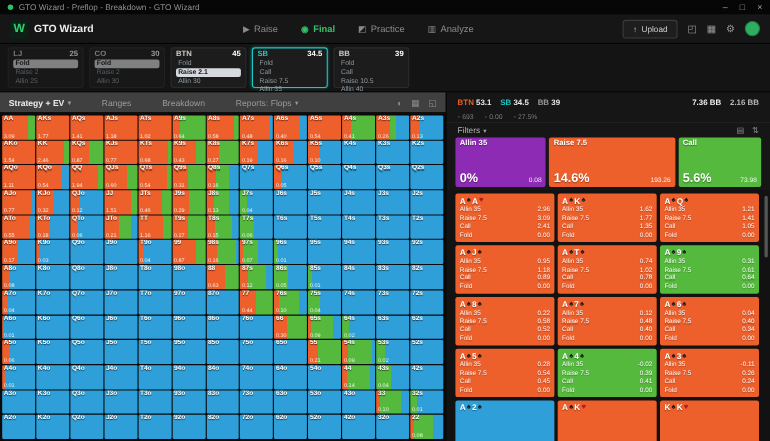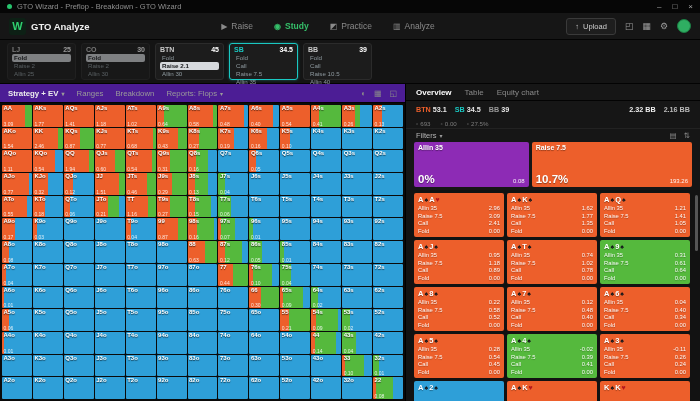--- a/index.html
+++ b/index.html
@@ -38,22 +38,22 @@
   .posbox.dim{opacity:.55;}
   .posbox.active{border-color:#1ac8c2;box-shadow:0 0 3px rgba(26,200,194,.45);}
   .pb-head{display:flex;justify-content:space-between;font-size:7px;font-weight:700;color:#c9c9c9;margin-bottom:1px;}
   .posbox.active .pb-pos{color:#1ac8c2;}
   .pb-stack{color:#fff;}
   .pb-line{line-height:1.3;padding:0 2px;border-radius:2px;}
   .pb-line.hl{background:#d6d9dd;color:#15171a;font-weight:700;}
   
   .content{display:flex;height:317px;}
   .left{width:406px;background:#101010;display:flex;flex-direction:column;border-right:1px solid #000;}
-  .left-toolbar{height:19px;display:flex;align-items:center;gap:12px;padding:0 8px;font-size:7.8px;
-    color:#9a9a9a;background:#4c1d95;border-bottom:1px solid #030303;}
+  .left-toolbar{height:19px;display:flex;align-items:center;gap:28px;padding:0 8px;font-size:7.8px;
+    color:#9a9a9a;background:#404040;border-bottom:1px solid #030303;}
   .lt-item{display:flex;gap:3px;align-items:center;cursor:pointer;}
   .lt-strong{color:#ececec;font-weight:700;}
   .lt-icons{margin-left:auto;display:flex;gap:8px;font-size:8px;color:#8a8a8a;}
   .chev{font-size:6px;color:#9a9a9a;}
   .grid{flex:1;display:grid;grid-template-columns:repeat(13,1fr);grid-auto-rows:1fr;gap:1px;
     padding:2px;background:#0a0a0a;}
   .cell{position:relative;border-radius:1px;overflow:hidden;cursor:pointer;}
   .cell .h{position:absolute;top:0;left:1.5px;font-size:6px;font-weight:700;color:#fff;
     text-shadow:0 1px 1px rgba(0,0,0,.65);}
   .cell .e{position:absolute;bottom:0;left:1.5px;font-size:5px;color:rgba(255,255,255,.85);}
@@ -103,29 +103,29 @@
   <span>GTO Wizard - Preflop - Breakdown - GTO Wizard</span>
   <span class="tb-controls" id="tb-controls">
       <span>–</span>
       <span>□</span>
       <span>×</span>
     </span>
 </div>
 
 <div class="appbar">
   <div class="logo">W</div>
-  <div class="brand">GTO Analyze</div>
+  <div class="brand">GTO Wizard</div>
   <div class="app-tabs" id="app-tabs">
       <div class="app-tab">
         <span class="tab-ic">▶</span>
         <span>Raise</span>
       </div>
       <div class="app-tab active">
         <span class="tab-ic">◉</span>
-        <span>Study</span>
+        <span>Final</span>
       </div>
       <div class="app-tab">
         <span class="tab-ic">◩</span>
         <span>Practice</span>
       </div>
       <div class="app-tab">
         <span class="tab-ic">▥</span>
         <span>Analyze</span>
       </div>
     </div>
@@ -797,43 +797,38 @@
           <span class="h">32o</span>
         </div>
         <div class="cell" style="background: linear-gradient(90deg, rgb(237, 95, 43) 0%, rgb(237, 95, 43) 10%, rgb(85, 185, 61) 10%, rgb(85, 185, 61) 68%, rgb(46, 159, 216) 68%, rgb(46, 159, 216) 100%);">
           <span class="h">22</span>
           <span class="e">0.08</span>
         </div>
       </div>
   </div>
 
   <div class="right">
-    <div class="r-tabs" id="r-tabs">
-        <div class="r-tab active">Overview</div>
-        <div class="r-tab">Table</div>
-        <div class="r-tab">Equity chart</div>
-      </div>
 
     <div class="r-stats">
       <span id="players" style="display:flex;gap:8px;">
           <div class="pl">
             <b style="color:#ed5f2b">BTN</b>
             <span class="st">53.1</span>
           </div>
           <div class="pl">
             <b style="color:#1ac8c2">SB</b>
             <span class="st">34.5</span>
           </div>
           <div class="pl">
             <b style="color:#9a9a9a">BB</b>
             <span class="st">39</span>
           </div>
         </span>
       <span class="pot">
-        <span><span class="v">2.32 BB</span></span>
+        <span><span class="v">7.36 BB</span></span>
         <span><span class="v" style="color:#b9b9b9;">2.16 BB</span></span>
       </span>
     </div>
 
     <div class="r-mini" id="mini-stats">
         <div class="mini">
           <span>◦</span>
           <span>693</span>
         </div>
         <div class="mini">
@@ -856,22 +851,27 @@
     </div>
 
     <div class="action-boxes" id="action-boxes">
         <div class="abox" style="background: rgb(141, 43, 181);">
           <div class="a-name">Allin 35</div>
           <div class="a-pct">0%</div>
           <div class="a-combos">0.08</div>
         </div>
         <div class="abox" style="background: rgb(237, 95, 43);">
           <div class="a-name">Raise 7.5</div>
-          <div class="a-pct">10.7%</div>
+          <div class="a-pct">14.6%</div>
           <div class="a-combos">193.26</div>
+        </div>
+        <div class="abox" style="background: rgb(85, 185, 61);">
+          <div class="a-name">Call</div>
+          <div class="a-pct">5.6%</div>
+          <div class="a-combos">73.98</div>
         </div>
       </div>
 
 
     <div class="cards-wrap">
       <div class="cards" id="hand-cards">
           <div class="card" style="background: rgb(237, 95, 43);">
             <div class="card-head">
               <span class="rank">A</span>
               <span class="suit" style="color:#16181c">♠</span>

